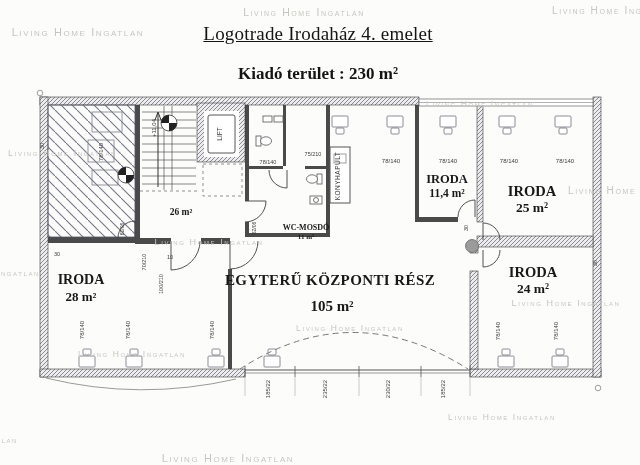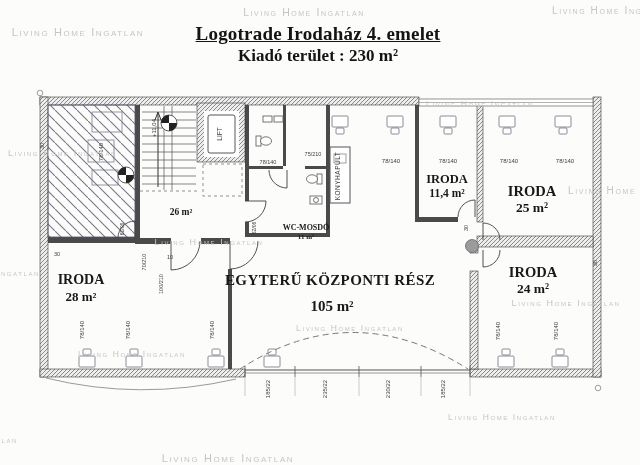--- a/index.html
+++ b/index.html
@@ -4,25 +4,25 @@
 <style>
   html,body{margin:0;padding:0;background:#ffffff;}
   .sheet{
     position:relative;width:640px;height:465px;overflow:hidden;
     background:#fcfcfa;font-family:"Liberation Serif",serif;
   }
   .plan-header{
     position:absolute;top:24px;left:118px;width:400px;text-align:center;z-index:3;
   }
   .plan-title{
-    font-size:19px;font-weight:bold;color:#141414;text-decoration:underline;
+    font-size:19px;font-weight:normal;color:#141414;text-decoration:underline;
     letter-spacing:.2px;line-height:1.1;
   }
   .plan-subtitle{
-    font-size:17px;font-weight:bold;color:#141414;margin-top:2px;line-height:1.1;
+    font-size:17px;font-weight:bold;color:#141414;margin-top:20px;line-height:1.1;
   }
   svg.plan{position:absolute;left:0;top:0;z-index:2;overflow:hidden;}
   .roomname{font-family:"Liberation Serif",serif;font-weight:bold;fill:#181818;}
   .dim{font-family:"Liberation Sans",sans-serif;fill:#3d3d3d;}
   .wm{
     font-family:"Liberation Sans",sans-serif;font-variant:small-caps;
     fill:#c6c6c0;letter-spacing:1.6px;
   }
 </style>
 </head>

